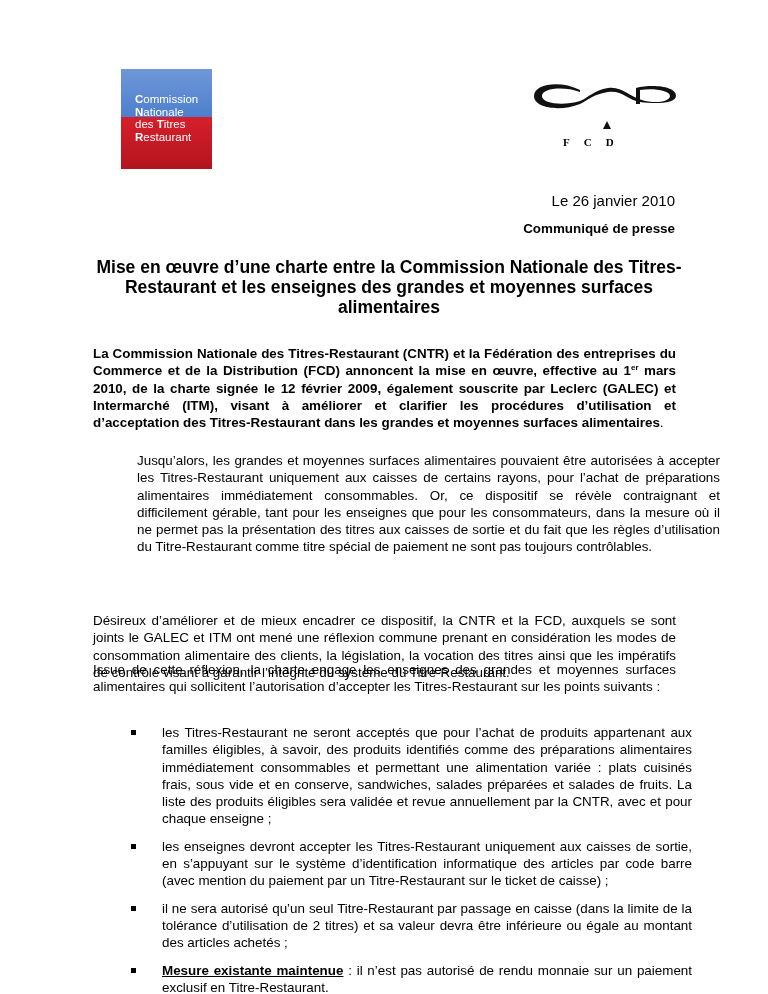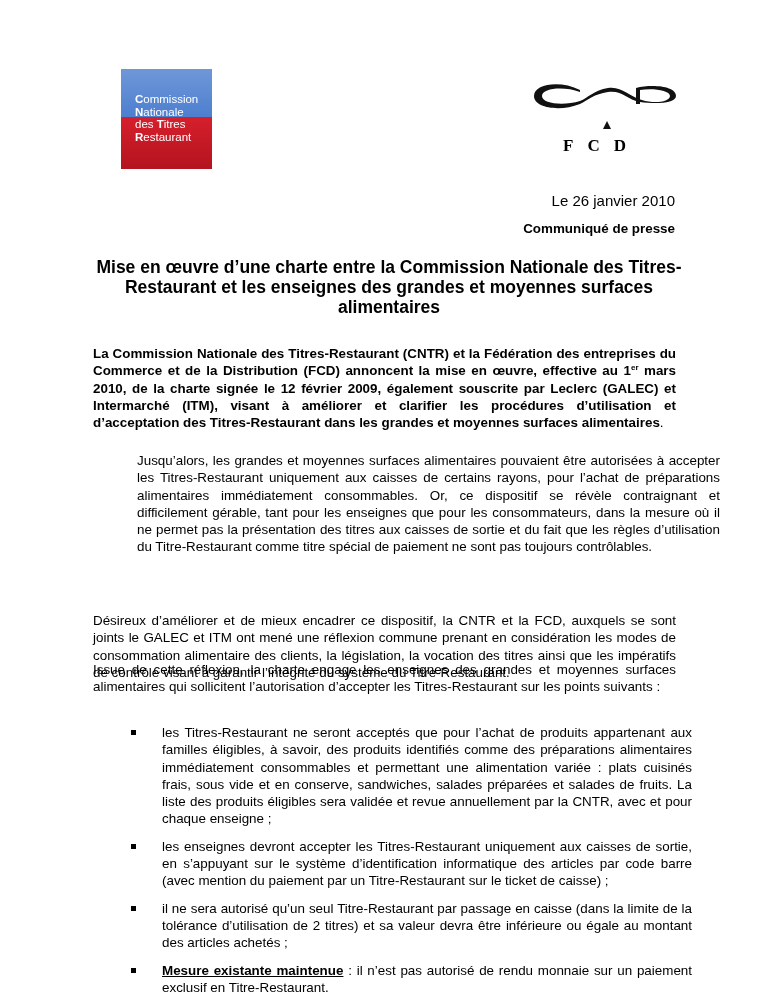--- a/index.html
+++ b/index.html
@@ -4,21 +4,21 @@
 <style>
   html, body { margin:0; padding:0; background:#ffffff; }
   body { width:768px; height:994px; position:relative; overflow:hidden;
          font-family:"Liberation Sans", sans-serif; color:#000; }
   .logo-cntr { position:absolute; left:97px; top:69px; width:91px; height:100px;margin-left:24px; }
   .logo-cntr .top { height:48px; background:linear-gradient(#6f97d8,#4d7fcf); }
   .logo-cntr .bot { height:52px; background:linear-gradient(#d61f2c,#b3141f); }
   .logo-cntr .txt { position:absolute; left:14px; top:24px; color:#fff; font-size:11.5px; line-height:12.5px; }
   .logo-cntr .txt b { font-weight:bold; }
   .logo-fcd { position:absolute; left:530px; top:78px; width:160px; height:76px; }
-  .fcd-letters { position:absolute; left:563px; top:136px; font-family:"Liberation Serif", serif; font-weight:bold; font-size:17px; letter-spacing:14px; }
+  .fcd-letters { position:absolute; left:563px; top:136px; font-family:"Liberation Serif", serif; font-weight:bold; font-size:11px; letter-spacing:14px; }
   .date { position:absolute; right:93px; top:192px; font-size:15px; }
   .presse { position:absolute; right:93px; top:221px; font-size:13.4px; font-weight:bold; }
   .title { position:absolute; left:96px; width:586px; top:257px; text-align:center; font-weight:bold; font-size:17.5px; line-height:20px; }
   .body { position:absolute; left:93px; width:583px; font-size:13.4px; line-height:17.3px; text-align:justify; }
   .p1 { top:345px; font-weight:bold; }
   .p2 { top:452px;margin-left:44px; }
   .p3 { top:612px; }
   .p4 { top:616px; font-weight:normal;margin-top:45px; }
   ul.bullets { position:absolute; left:93px; width:583px; top:708px; margin:16px; padding:0; list-style:none; font-size:13.4px; line-height:17.3px; text-align:justify; }
   ul.bullets li { position:relative; padding-left:53px; margin-bottom:10px; }

